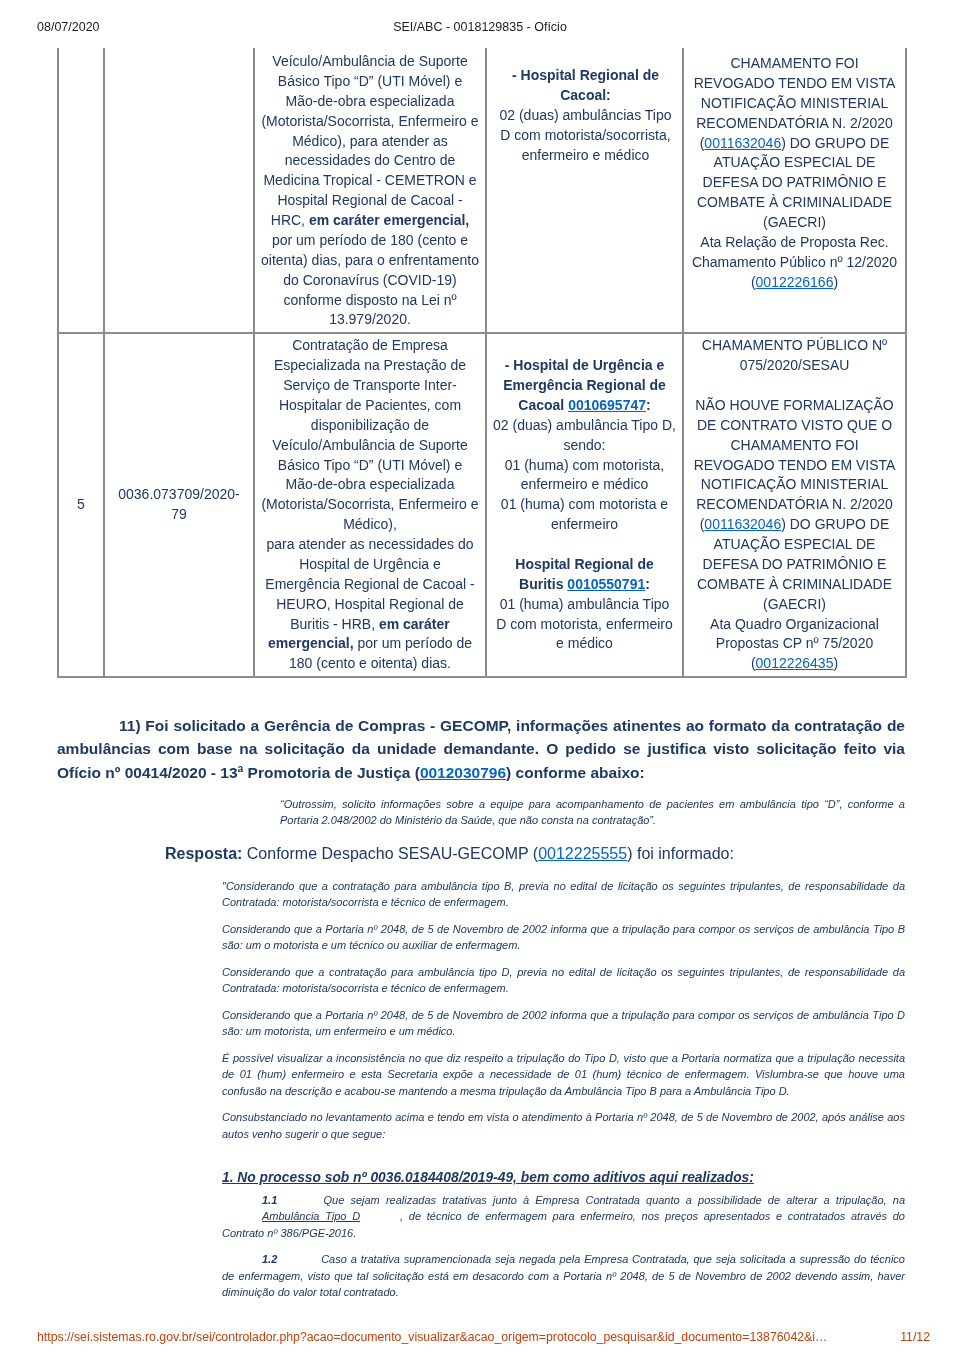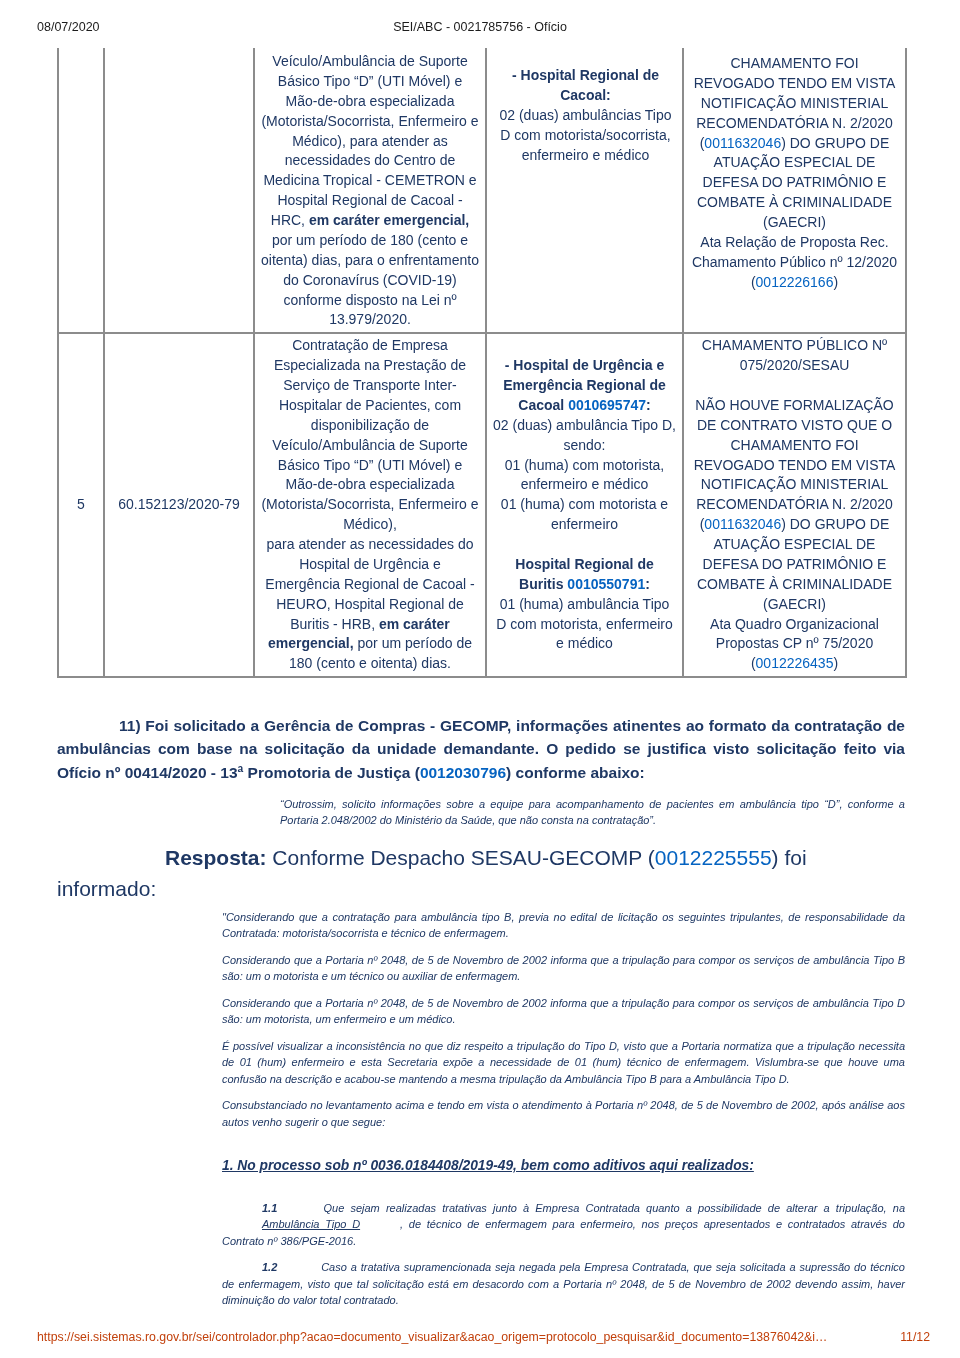--- a/index.html
+++ b/index.html
@@ -10,21 +10,21 @@
   *{box-sizing:border-box;}
   html,body{margin:0;padding:0;}
   body{
     width:960px;height:1358px;position:relative;overflow:hidden;
     background:#ffffff;color:var(--txt);
     font-family:"Liberation Sans",sans-serif;
   }
   .b{font-weight:bold;}
   .i{font-style:italic;margin-left:40px;}
   .u{text-decoration:underline;}
-  a.doclink{color:var(--link);cursor:pointer;}
+  a.doclink{color:var(--link);text-decoration:underline;cursor:pointer;}
 
   .hdr{position:relative;height:40px;padding-top:16px;font-size:12.5px;color:#1c1c1c;}
   .hdr-date{position:absolute;left:37px;top:20px;}
   .hdr-title{position:absolute;left:0;right:0;top:20px;text-align:center;}
 
   table.tbl{border-collapse:collapse;table-layout:fixed;margin:8px 16px 0 57px;}
   table.tbl td{
     border:2px solid var(--border);
     text-align:center;vertical-align:middle;
     font-size:14px;line-height:1.42;
@@ -33,76 +33,77 @@
   tr.r1 td{border-top:none;height:263px;vertical-align:top;}
   tr.r1 td.c3{padding-top:4px;}
   tr.r1 td.c4{padding-top:18px;padding-left:8px;}
   tr.r1 td.c5{padding-top:6px;}
   tr.r2 td{height:337px;text-align:center;}
 
   .bodytext{margin:0 55px 0 57px;}
   .p11{margin:36px 0 0;text-align:justify;font-weight:bold;font-size:15.5px;line-height:1.5;text-indent:62px;}
   .quote{font-style:italic;text-align:justify;font-size:11px;line-height:1.5;}
   .outro{margin:12px 0 0 223px;}
-  .resposta{margin:13px 0 4px;font-size:21px;line-height:1.5;text-indent:108px;}
+  .resposta{margin:13px 0 12px;font-size:16px;line-height:1.5;text-indent:108px;}
   .qblock{margin-left:165px;}
   .qblock p.quote{margin:0 0 10px;}
-  .sugg{font-weight:bold;font-style:italic;text-decoration:underline;font-size:13.8px;line-height:1.4;margin:26px 0 24px;}
+  .sugg{font-weight:bold;font-style:italic;text-decoration:underline;font-size:13.8px;line-height:1.4;margin:26px 0 4px;}
 
   .ftr{
     position:absolute;left:37px;right:30px;bottom:14px;
     display:flex;justify-content:space-between;gap:20px;
     font-size:12.3px;color:#c2410c;white-space:nowrap;
   }
   .ftr .url{overflow:hidden;}
 </style>
 </head>
 <body>
 
 <div class="page">
 
   <div class="hdr">
     <span class="hdr-date">08/07/2020</span>
-    <span class="hdr-title">SEI/ABC - 0021785756 - Ofício</span>
+    <span class="hdr-title">SEI/ABC - 0018129835 - Ofício</span>
   </div>
 
   <table class="tbl">
     <colgroup>
       <col style="width:46px">
         <col style="width:150px">
         <col style="width:232px">
         <col style="width:197px">
         <col style="width:223px">
     </colgroup>
     <tbody>
       <tr class="r1">
         <td class="c1"></td>
         <td class="c2"></td>
         <td class="c3"><span>Veículo/Ambulância de Suporte Básico Tipo “D” (UTI Móvel) e Mão-de-obra especializada (Motorista/Socorrista, Enfermeiro e Médico), para atender as necessidades do Centro de Medicina Tropical - CEMETRON e Hospital Regional de Cacoal - HRC, </span><span class="b">em caráter emergencial,</span><span> por um período de 180 (cento e oitenta) dias, para o enfrentamento do Coronavírus (COVID-19) conforme disposto na Lei nº 13.979/2020.</span></td>
         <td class="c4"><span class="b">- Hospital  Regional de Cacoal:</span><br><span>02 (duas) ambulâncias Tipo D com motorista/socorrista, enfermeiro e médico</span></td>
         <td class="c5"><span>CHAMAMENTO FOI REVOGADO TENDO EM VISTA NOTIFICAÇÃO MINISTERIAL RECOMENDATÓRIA N. 2/2020 (</span><a class="doclink">0011632046</a><span>) DO GRUPO DE ATUAÇÃO ESPECIAL DE DEFESA DO PATRIMÔNIO E COMBATE À CRIMINALIDADE (GAECRI)</span><br><span>Ata Relação de Proposta Rec. Chamamento Público nº 12/2020 (</span><a class="doclink">0012226166</a><span>)</span></td>
       </tr>
       <tr class="r2">
         <td class="c1">5</td>
-        <td class="c2">60.152123/2020-79</td>
+        <td class="c2">0036.073709/2020-79</td>
         <td class="c3"><span>Contratação de Empresa Especializada na Prestação de Serviço de Transporte Inter-Hospitalar de Pacientes, com disponibilização de Veículo/Ambulância de Suporte Básico Tipo “D” (UTI Móvel) e Mão-de-obra especializada (Motorista/Socorrista, Enfermeiro e Médico),</span><br><span>para atender as necessidades do Hospital de Urgência e Emergência Regional de Cacoal - HEURO, Hospital Regional de Buritis - HRB, </span><span class="b">em caráter emergencial,</span><span> por um período de 180 (cento e oitenta) dias.</span></td>
         <td class="c4"><span class="b">- Hospital de Urgência e Emergência Regional de Cacoal </span><a class="doclink b">0010695747</a><span class="b">:</span><br><span>02 (duas) ambulância Tipo D, sendo:</span><br><span>01 (huma) com motorista, enfermeiro e médico</span><br><span>01 (huma) com motorista e enfermeiro</span><br><br><span class="b">Hospital Regional de Buritis </span><a class="doclink b">0010550791</a><span class="b">:</span><br><span>01 (huma) ambulância Tipo D com motorista, enfermeiro e médico</span></td>
         <td class="c5"><span>CHAMAMENTO PÚBLICO Nº 075/2020/SESAU</span><br><br><span>NÃO HOUVE FORMALIZAÇÃO DE CONTRATO VISTO QUE O CHAMAMENTO FOI REVOGADO TENDO EM VISTA NOTIFICAÇÃO MINISTERIAL RECOMENDATÓRIA N. 2/2020 (</span><a class="doclink">0011632046</a><span>) DO GRUPO DE ATUAÇÃO ESPECIAL DE DEFESA DO PATRIMÔNIO E COMBATE À CRIMINALIDADE (GAECRI)</span><br><span>Ata Quadro Organizacional Propostas CP nº 75/2020 (</span><a class="doclink">0012226435</a><span>)</span></td>
       </tr>
     </tbody>
   </table>
 
   <div class="bodytext">
     <p class="p11"><span class="b">11) Foi solicitado a Gerência de Compras - GECOMP, informações atinentes ao formato da contratação de ambulâncias com base na solicitação da unidade demandante. O pedido se justifica visto solicitação feito via Ofício nº 00414/2020 - 13ª Promotoria de Justiça (</span><a class="doclink b">0012030796</a><span class="b">) conforme abaixo:</span></p>
     <p class="quote outro"><span>“Outrossim, solicito informações sobre a equipe para acompanhamento de pacientes em ambulância tipo “D”, conforme a Portaria 2.048/2002 do Ministério da Saúde, que não consta na contratação”.</span></p>
     <p class="resposta"><span class="b">Resposta:</span><span> Conforme Despacho SESAU-GECOMP (</span><a class="doclink">0012225555</a><span>) foi informado:</span></p>
 
     <div class="qblock">
       <p class="quote">"Considerando que a contratação para ambulância tipo B, previa no edital de licitação os seguintes tripulantes, de responsabilidade da Contratada: motorista/socorrista e técnico de enfermagem.</p>
       <p class="quote">Considerando que a Portaria nº 2048, de 5 de Novembro de 2002 informa que a tripulação para compor os serviços de ambulância Tipo B são: um o motorista e um técnico ou auxiliar de enfermagem.</p>
+      <p class="quote">Considerando que a contratação para ambulância tipo D, previa no edital de licitação os seguintes tripulantes, de responsabilidade da Contratada: motorista/socorrista e técnico de enfermagem.</p>
       <p class="quote">Considerando que a Portaria nº 2048, de 5 de Novembro de 2002 informa que a tripulação para compor os serviços de ambulância Tipo D são: um motorista, um enfermeiro e um médico.</p>
       <p class="quote">É possível visualizar a inconsistência no que diz respeito a tripulação do Tipo D, visto que a Portaria normatiza que a tripulação necessita de 01 (hum) enfermeiro e esta Secretaria expõe a necessidade de 01 (hum) técnico de enfermagem. Vislumbra-se que houve uma confusão na descrição e acabou-se mantendo a mesma tripulação da Ambulância Tipo B para a Ambulância Tipo D.</p>
       <p class="quote">Consubstanciado no levantamento acima e tendo em vista o atendimento à Portaria nº 2048, de 5 de Novembro de 2002, após análise aos autos venho sugerir o que segue:</p>
       <p class="sugg">1. No processo sob nº 0036.0184408/2019-49, bem como aditivos aqui realizados:</p>
       <p class="quote"><span class="b i">1.1</span><span class="i"> Que sejam realizadas tratativas junto à Empresa Contratada quanto a possibilidade de alterar a tripulação, na </span><span class="i u">Ambulância Tipo D</span><span class="i">, de técnico de enfermagem para enfermeiro, nos preços apresentados e contratados através do Contrato nº 386/PGE-2016.</span></p>
       <p class="quote"><span class="b i">1.2</span><span class="i"> Caso a tratativa supramencionada seja negada pela Empresa Contratada, que seja solicitada a supressão do técnico de enfermagem, visto que tal solicitação está em desacordo com a Portaria nº 2048, de 5 de Novembro de 2002 devendo assim, haver diminuição do valor total contratado.</span></p>
     </div>
   </div>
 
   <div class="ftr">

